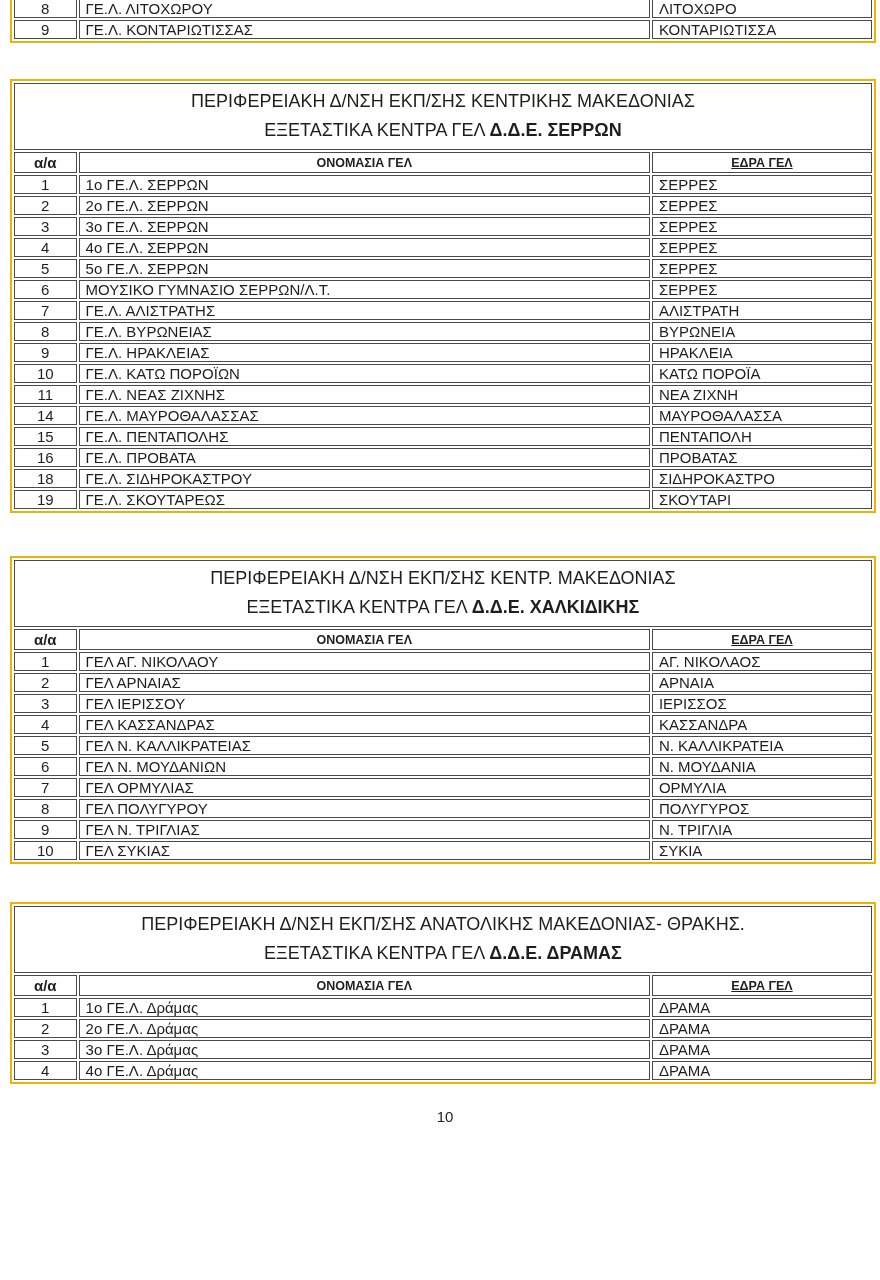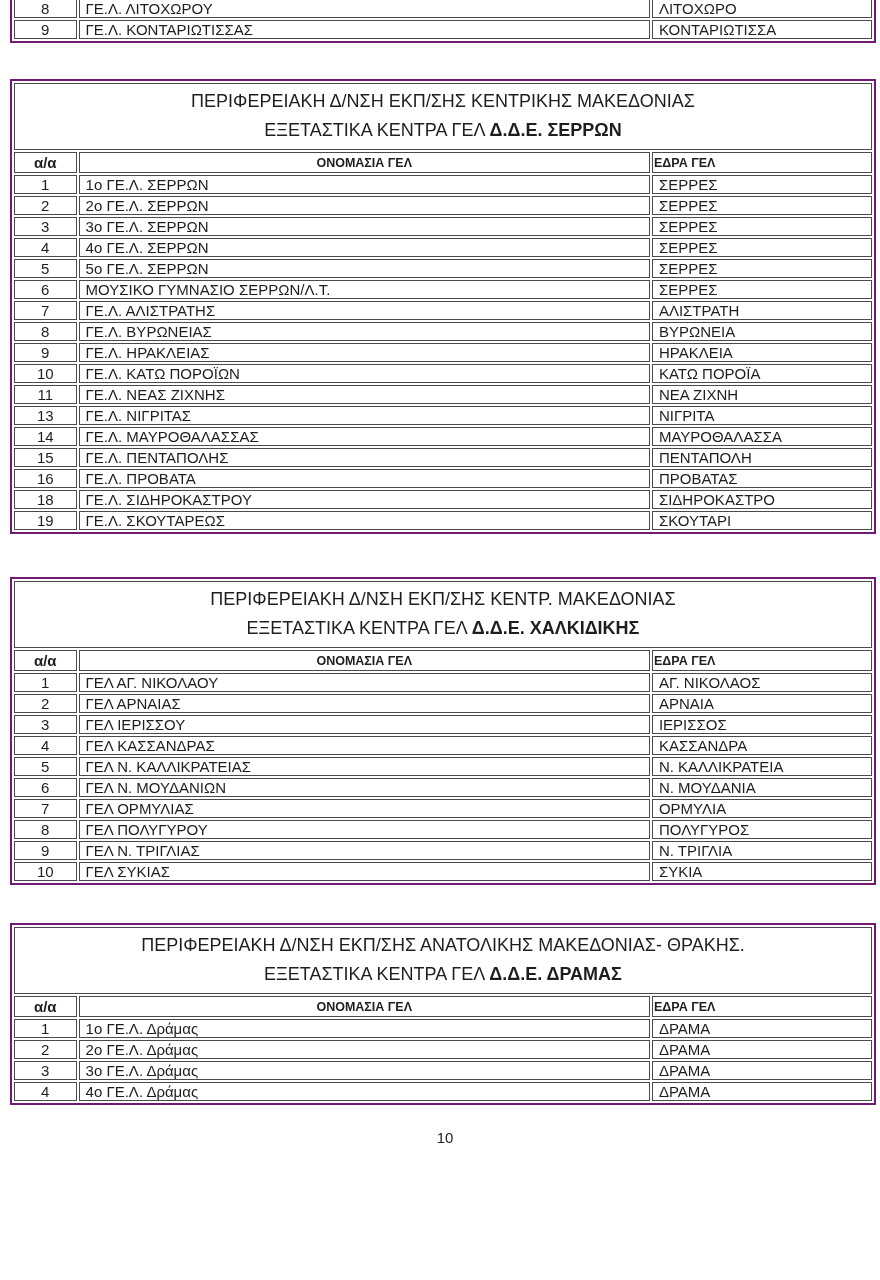--- a/index.html
+++ b/index.html
@@ -18,21 +18,21 @@
     height: 1280px;
     overflow: hidden;
     box-sizing: border-box;
     padding-left: 10px;
   }
   table.grid {
     border-collapse: separate;
     border-spacing: 2px 2px;
     table-layout: fixed;
     width: 866px;
-    border: 2px solid #701a75;
+    border: 2px solid #eab308;
     background: #ffffff;
   }
   table.grid col.c-num  { width: 62px; }
   table.grid col.c-name { width: 566px; }
   table.grid col.c-seat { width: 218px; }
   table.grid td, table.grid th {
     border: 1px solid #4a4a4a;
     box-sizing: border-box;
     overflow: hidden;
     white-space: nowrap;
@@ -62,21 +62,21 @@
   th.title-cell .bold { font-weight: bold; }
   
   tr.cols th {
     font-weight: bold;
     height: 20px;
     vertical-align: middle;
     margin-top: 28px;
   }
   th.h-num  { font-size: 15px; text-align: center; }
   th.h-name { font-size: 12.5px; }
-  th.h-seat { font-size: 12.5px; text-align: left; }
+  th.h-seat { font-size: 12.5px; text-align: center; text-decoration: underline; }
   
   table.partial {
     border-top: none;
     margin-top: -3px;
   }
   .gap-a { height: 36px; }
   .gap-b { height: 43px; }
   .gap-c { height: 38px; }
   .page-number {
     margin-top: 24px;
@@ -181,25 +181,20 @@
           <td class="col-num">10</td>
           <td class="col-name">ΓΕ.Λ. ΚΑΤΩ ΠΟΡΟΪΩΝ</td>
           <td class="col-seat">ΚΑΤΩ ΠΟΡΟΪΑ</td>
         </tr>
         <tr>
           <td class="col-num">11</td>
           <td class="col-name">ΓΕ.Λ. ΝΕΑΣ ΖΙΧΝΗΣ</td>
           <td class="col-seat">ΝΕΑ ΖΙΧΝΗ</td>
         </tr>
         <tr>
-          <td class="col-num">13</td>
-          <td class="col-name">ΓΕ.Λ. ΝΙΓΡΙΤΑΣ</td>
-          <td class="col-seat">ΝΙΓΡΙΤΑ</td>
-        </tr>
-        <tr>
           <td class="col-num">14</td>
           <td class="col-name">ΓΕ.Λ. ΜΑΥΡΟΘΑΛΑΣΣΑΣ</td>
           <td class="col-seat">ΜΑΥΡΟΘΑΛΑΣΣΑ</td>
         </tr>
         <tr>
           <td class="col-num">15</td>
           <td class="col-name">ΓΕ.Λ. ΠΕΝΤΑΠΟΛΗΣ</td>
           <td class="col-seat">ΠΕΝΤΑΠΟΛΗ</td>
         </tr>
         <tr>

